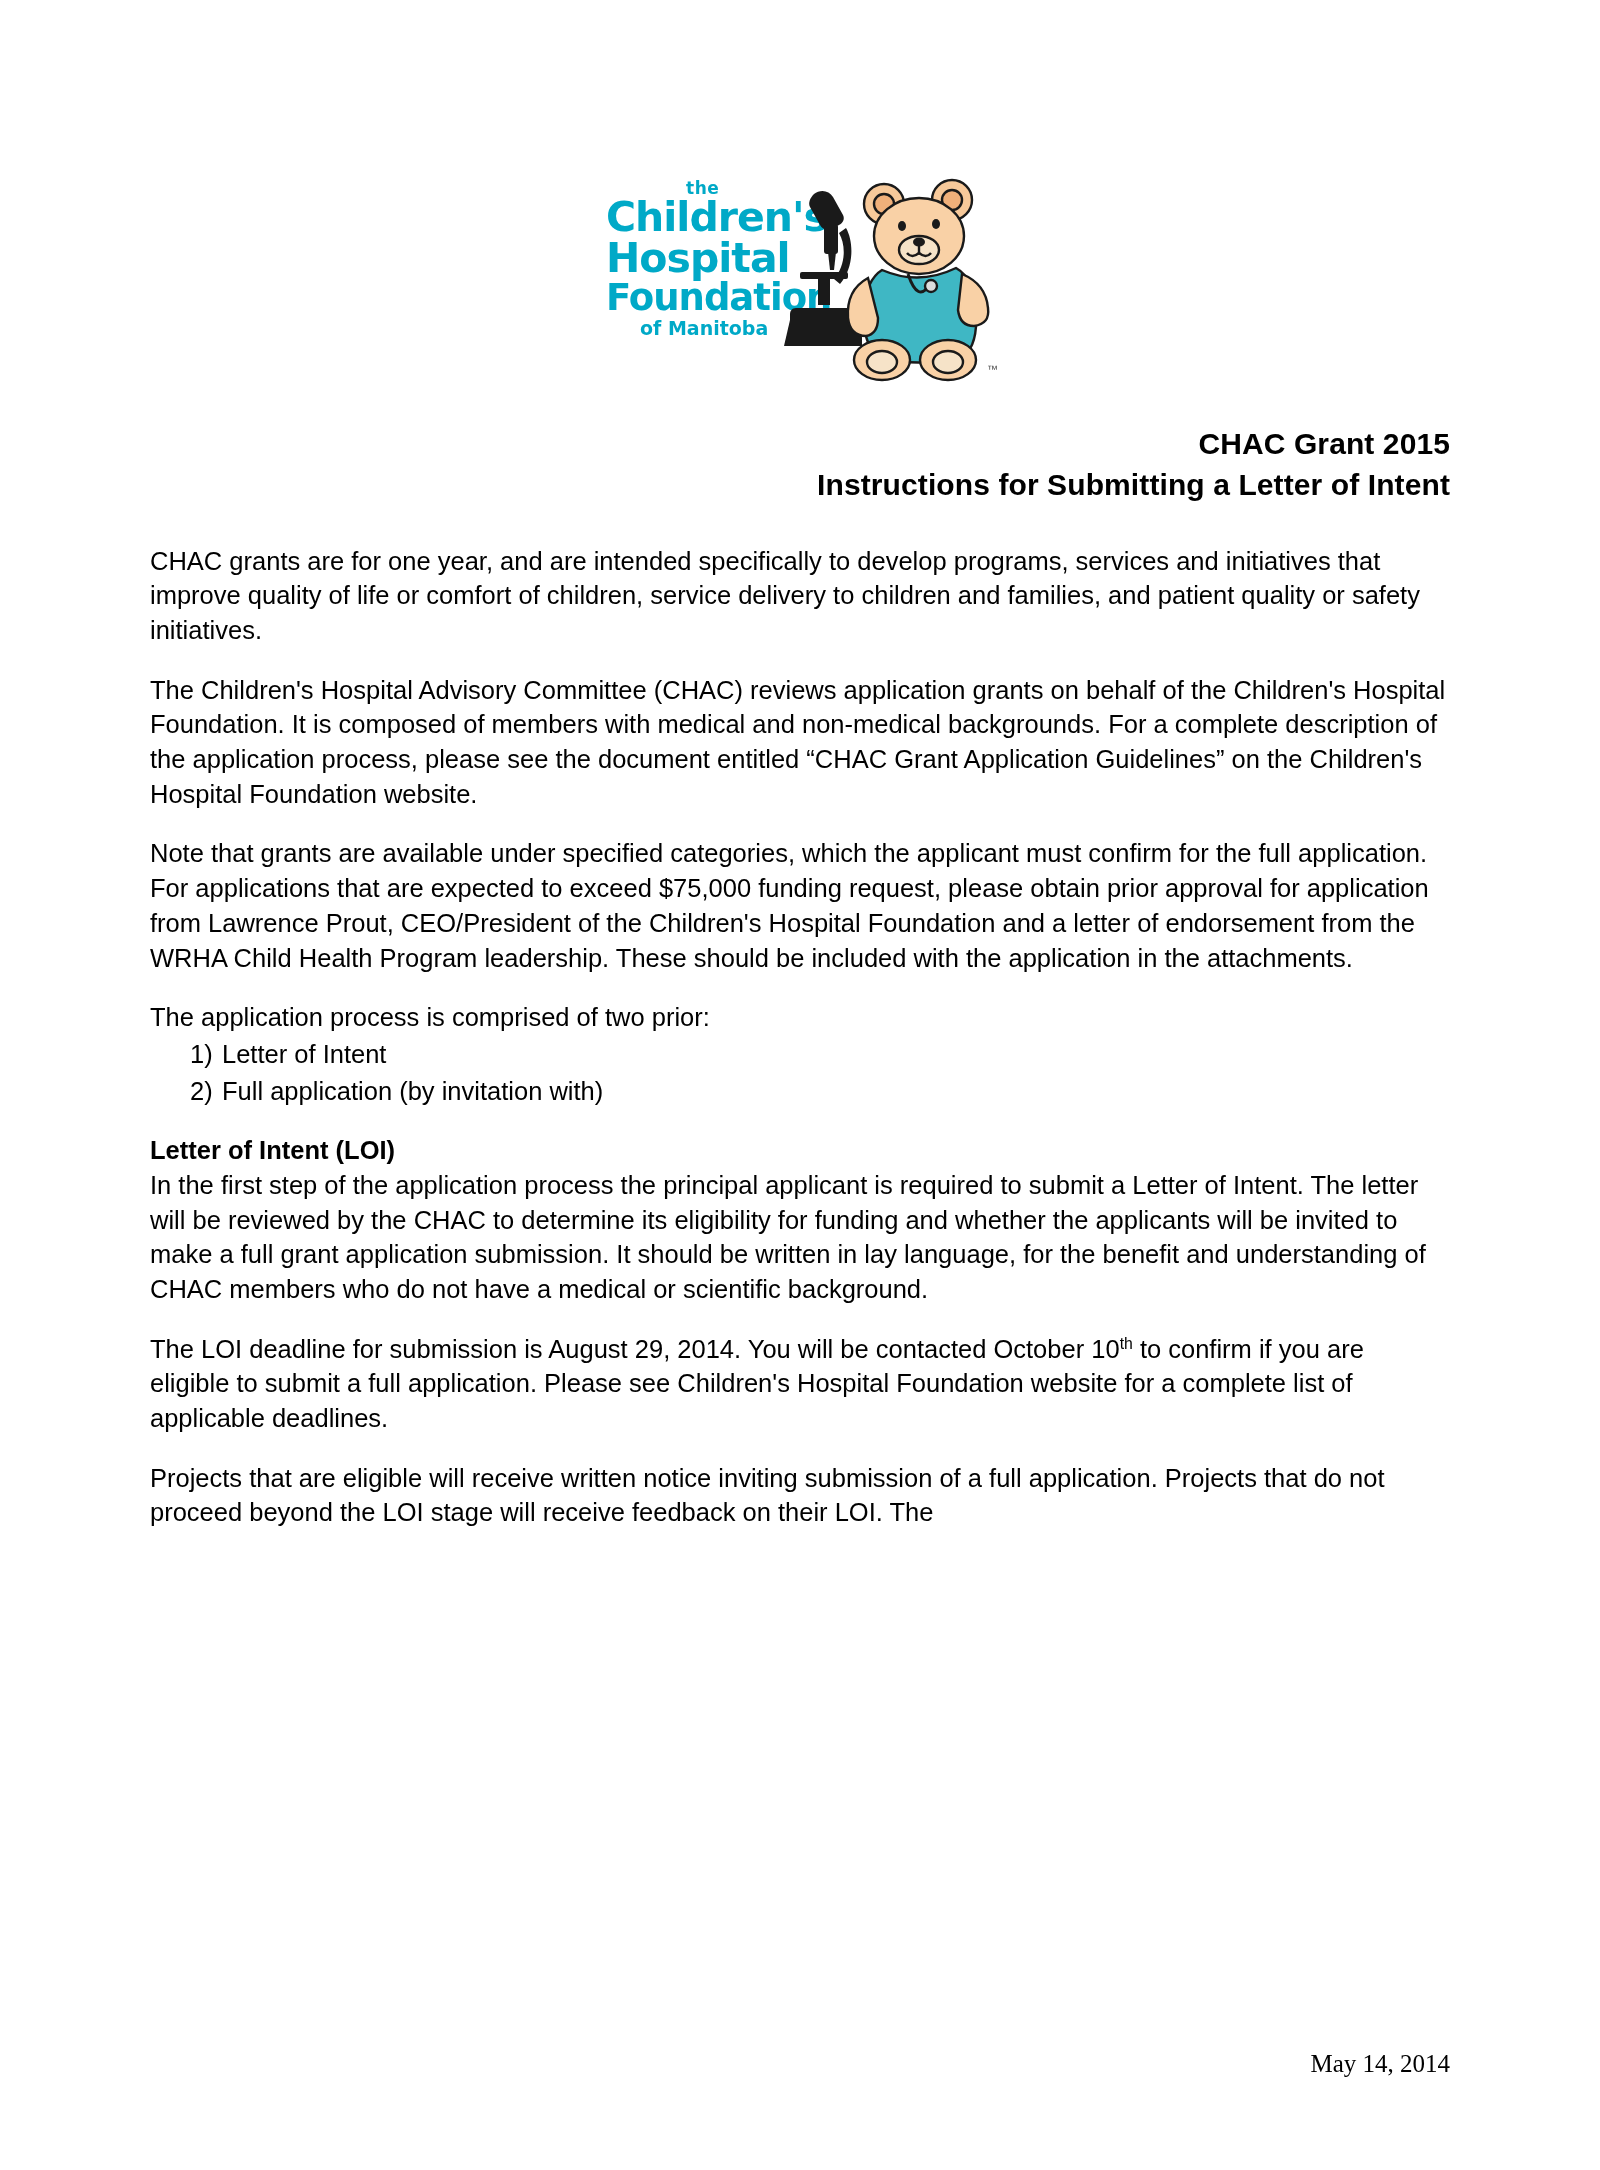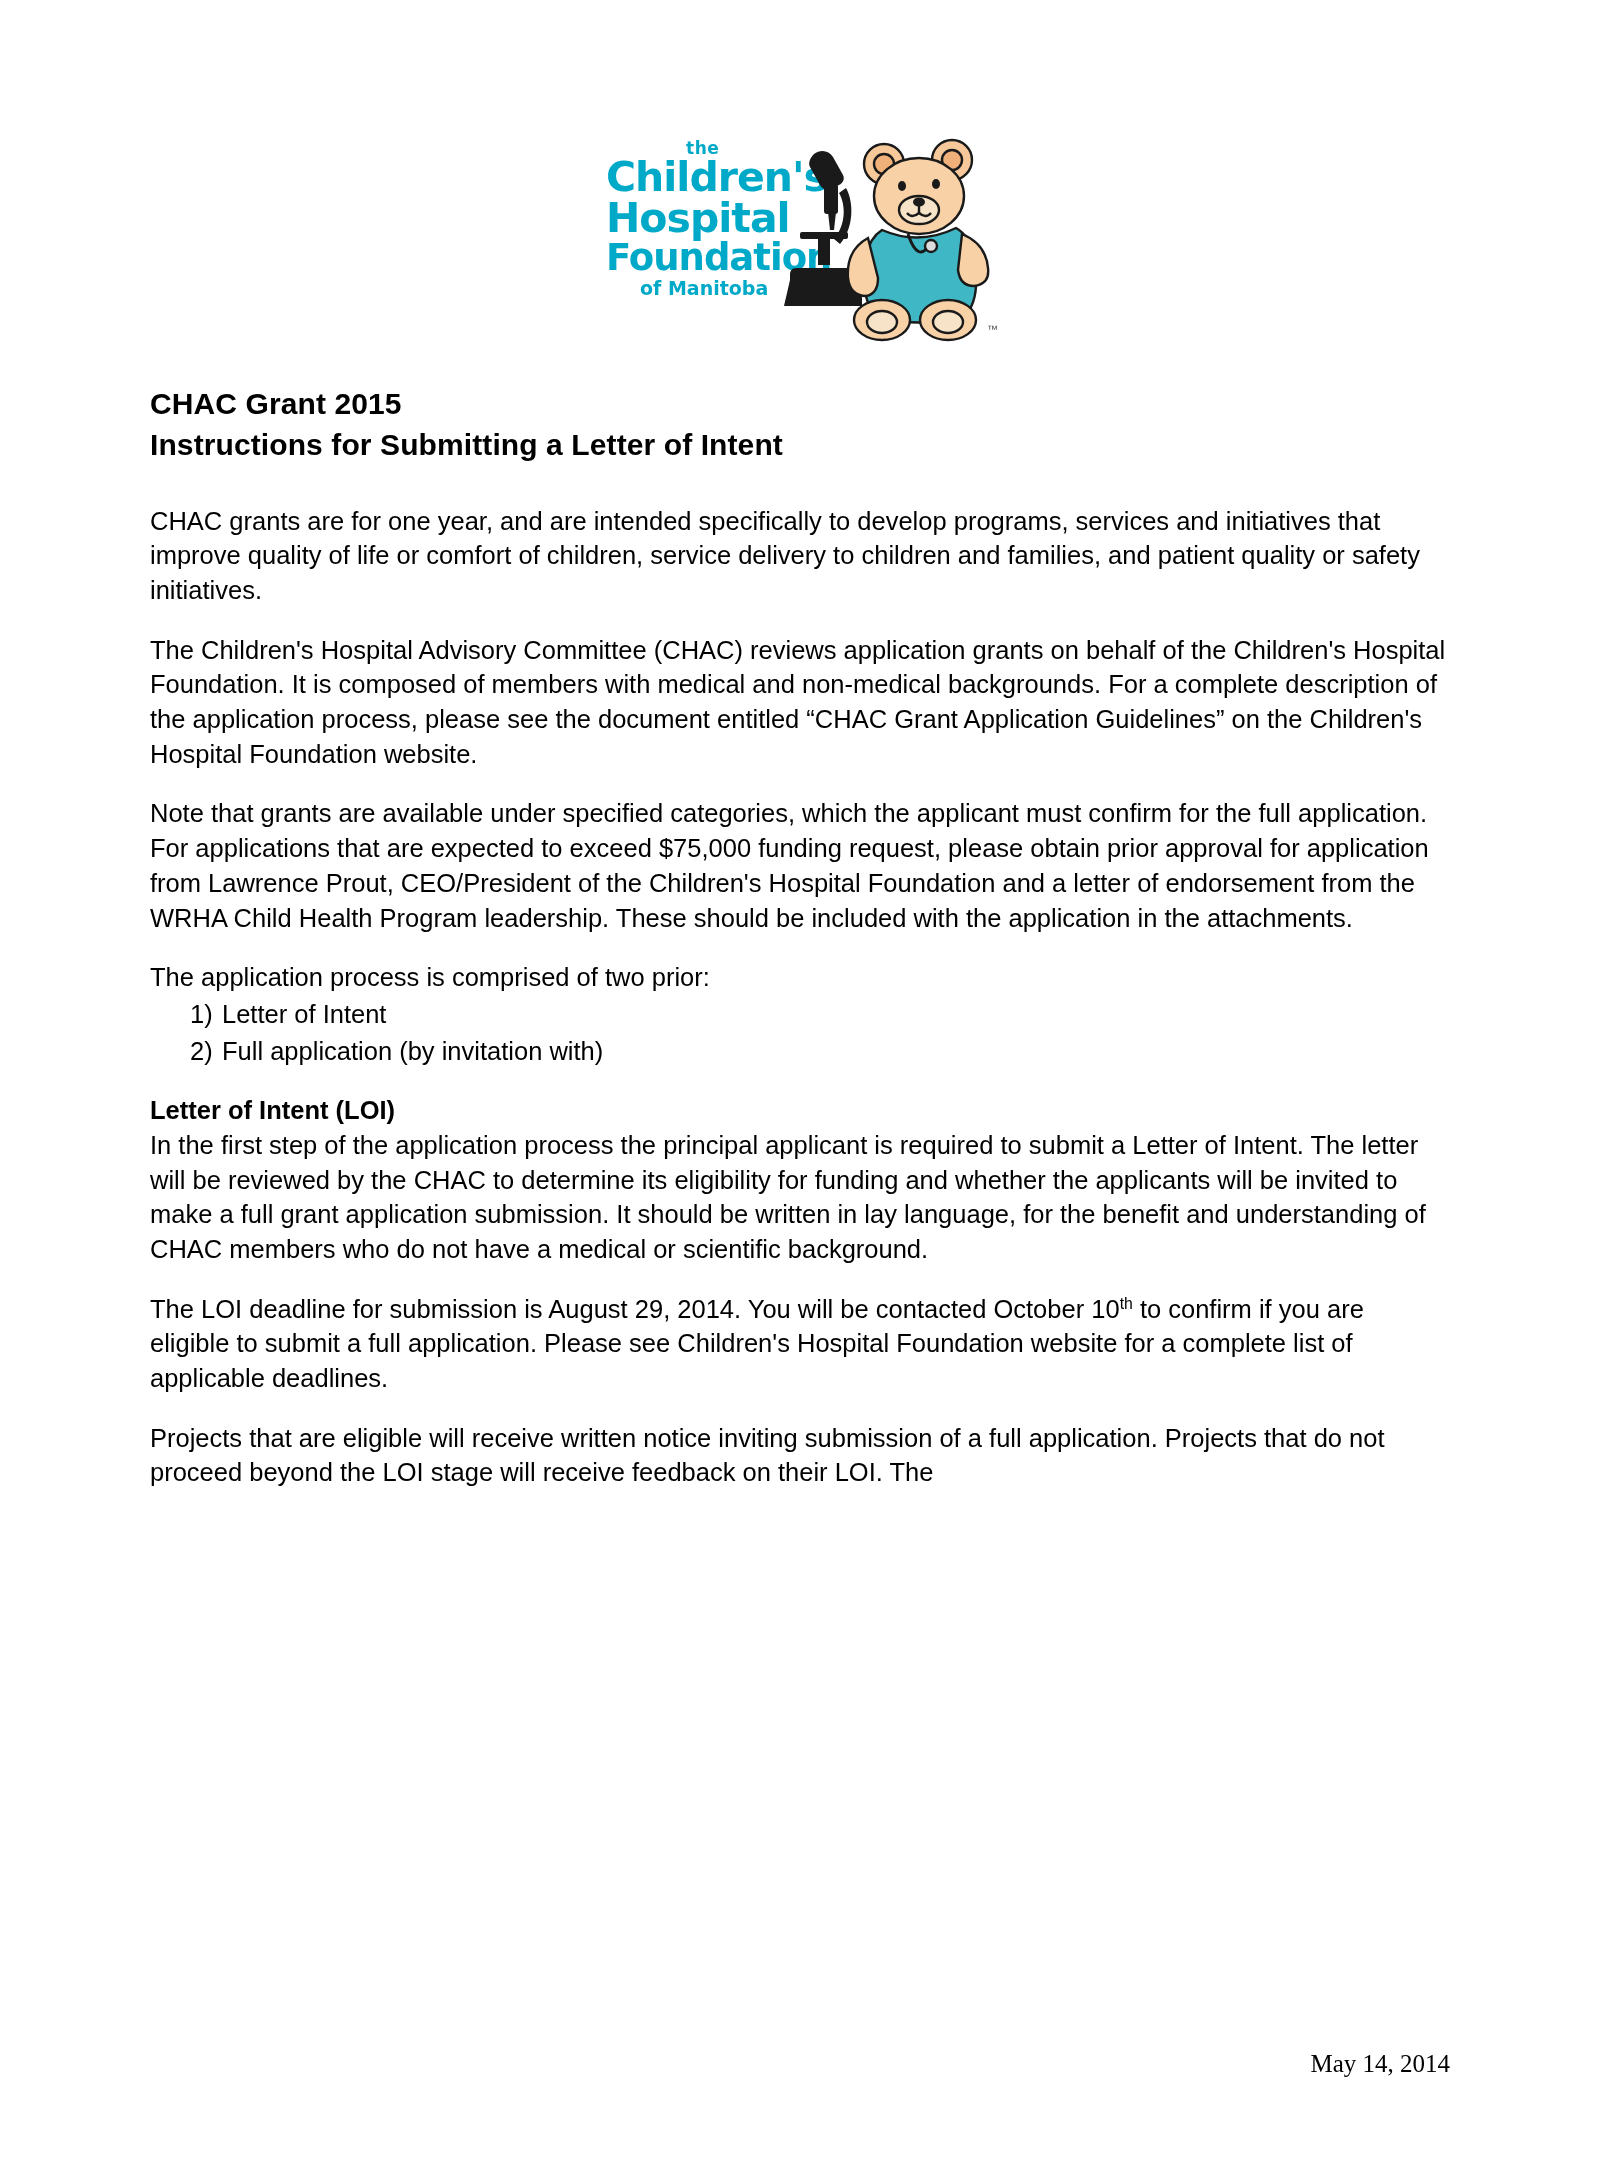--- a/index.html
+++ b/index.html
@@ -11,21 +11,21 @@
     width: 1600px;
     min-height: 2170px;
     font-family: "Liberation Sans", sans-serif;
     color: #000000;
   }
   .page {
     position: relative;
     width: 1600px;
     min-height: 2170px;
     box-sizing: border-box;
-    padding: 72px 150px 40px 150px;
+    padding: 112px 150px 40px 150px;
     background: #ffffff;
   }
   
   .logo-wrap {
     width: 100%;
     display: flex;
     justify-content: center;
     margin-top: 60px;
     margin-bottom: 36px;
   }
@@ -74,21 +74,21 @@
   .bear {
     position: absolute;
     left: 214px;
     top: 2px;
     width: 190px;
     height: 212px;
   }
 
   
   h1.doc-title {
-    text-align: left;
+    text-align: right;
     font-size: 30px;
     font-weight: bold;
     margin: 0;
     line-height: 1.38;
     letter-spacing: 0.1px;
   }
   h1.doc-title .l2 { display: block; }
 
   
   .body-text {

